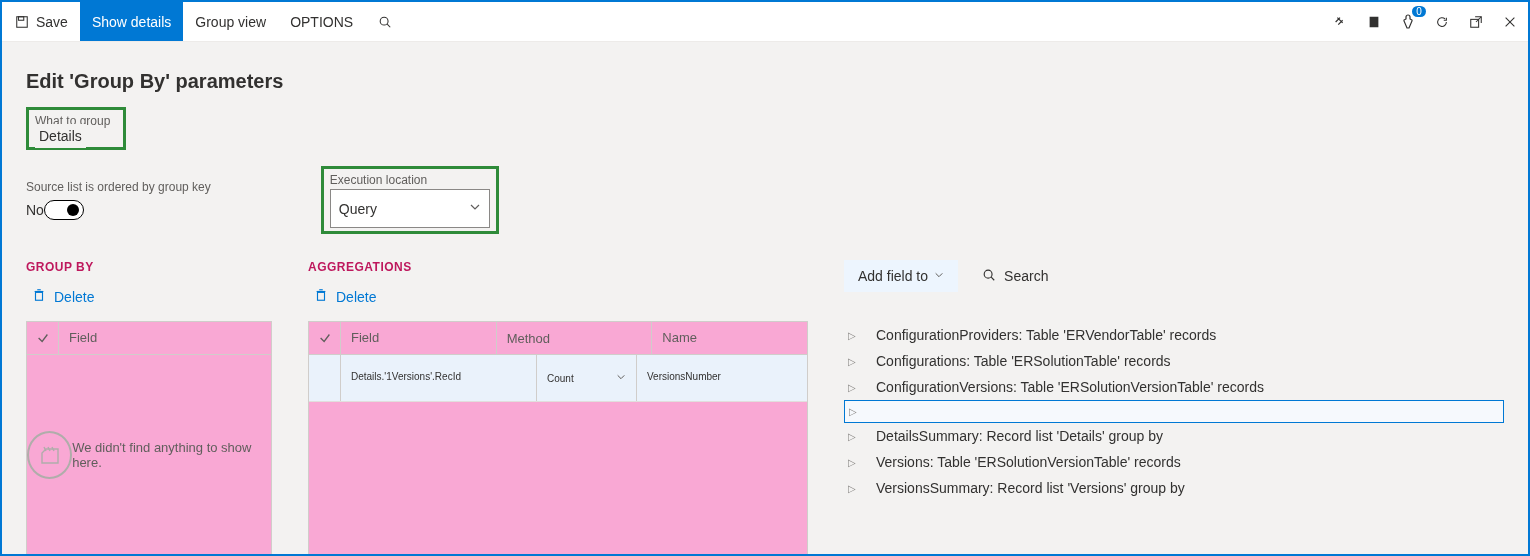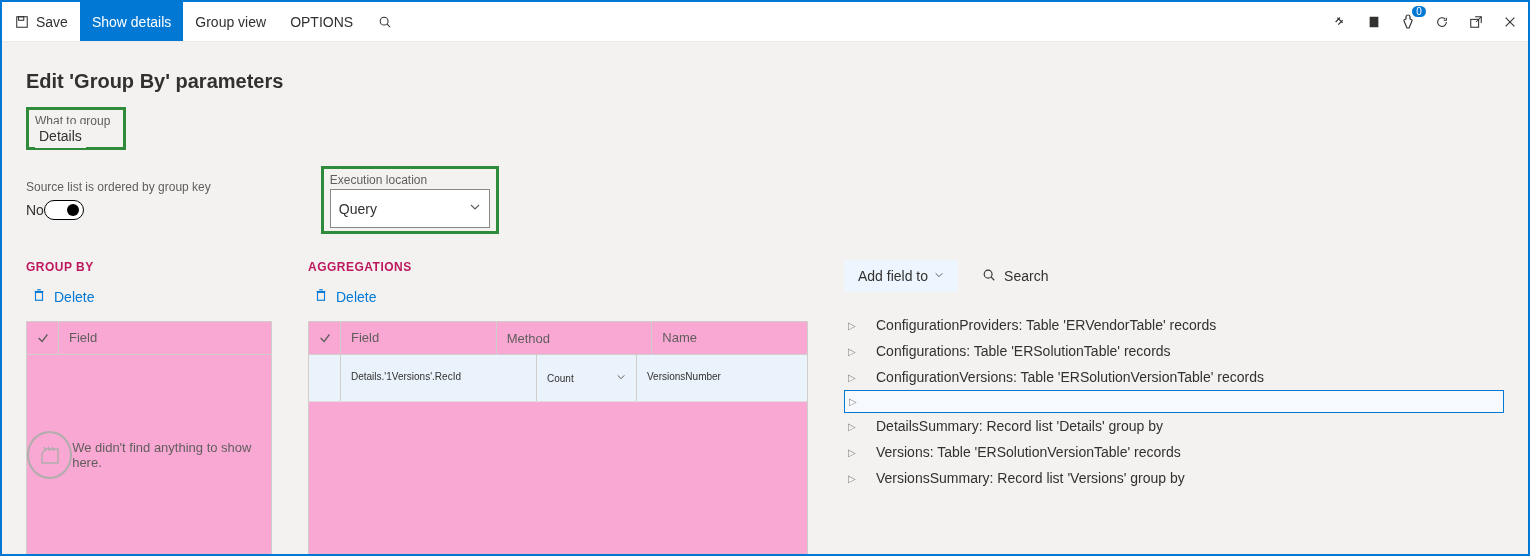--- a/index.html
+++ b/index.html
@@ -161,21 +161,21 @@
   .agg-field { width: 196px; }
   .agg-method { width: 100px; display:flex; justify-content:space-between; align-items:center; }
   .agg-name { flex: 1; }
 
   .grid-body-empty { height: 166px; }
 
   .tree-toolbar {
     display: flex;
     align-items: center;
     gap: 24px;
-    margin-bottom: 20px;
+    margin-bottom: 30px;
   }
   .tt-btn {
     background: #edf5fe;
     padding: 8px 14px;
     font-size: 14px;
     color: #323130;
     display: inline-flex;
     align-items: center;
     gap: 6px;
     cursor: pointer;

